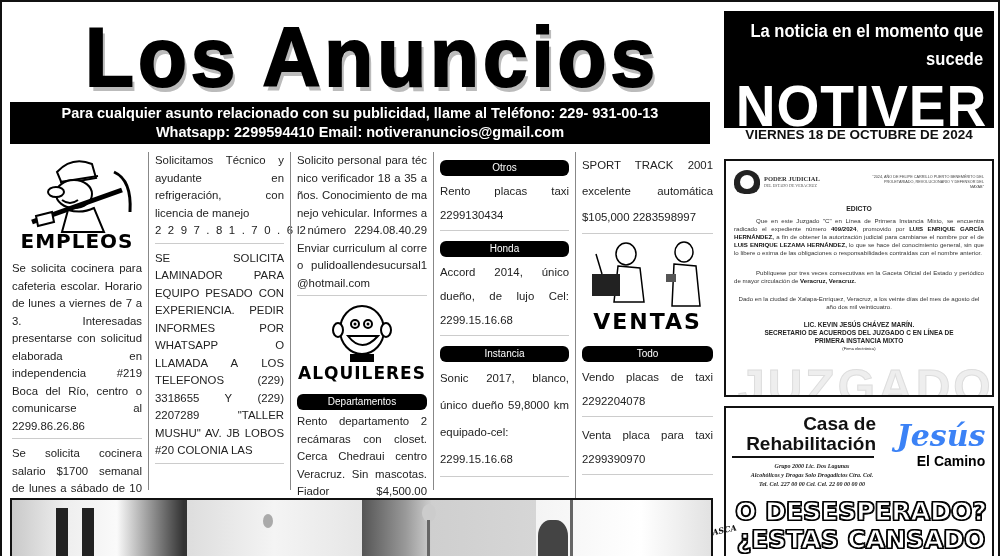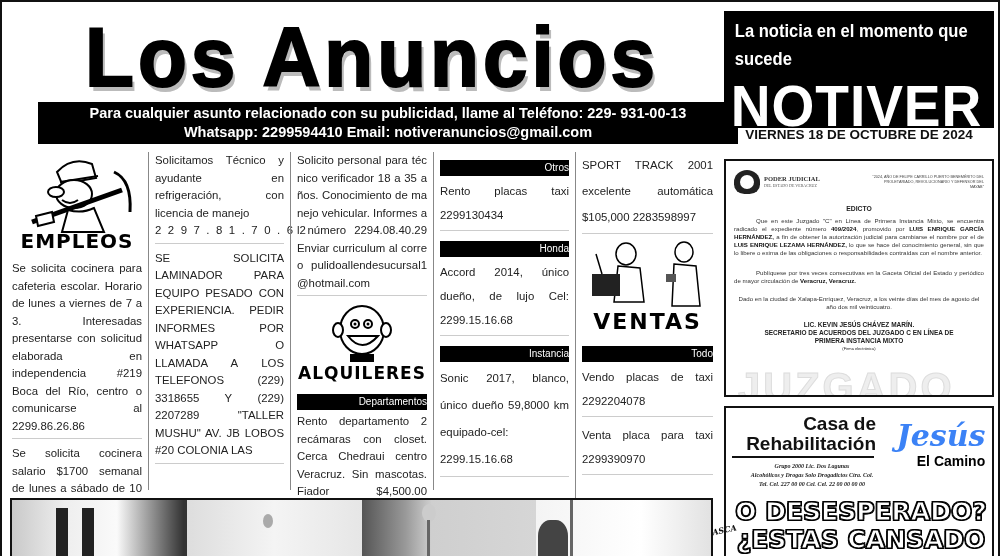--- a/index.html
+++ b/index.html
@@ -3,40 +3,40 @@
 <meta charset="utf-8">
 <style>
   * { box-sizing: border-box; margin: 0; padding: 0; }
   html, body { width: 1000px; height: 556px; overflow: hidden; background: #fff; }
   body { font-family: "Liberation Sans", sans-serif; color: #111; position: relative; }
   .page { position: absolute; left: 0; top: 0; width: 1000px; height: 556px; border: 2px solid #111; border-bottom: none; background: #fff; }
 
   
   .masthead { position: absolute; left: 40px; top: 8px; width: 660px; height: 95px; text-align: center; }
   .masthead-title { font-family: "Liberation Sans", sans-serif; font-weight: 900; font-size: 80px; line-height: 95px; letter-spacing: 4px; color: #000; text-shadow: 3px 4px 0 #bbb; transform: scaleY(1.05); -webkit-text-stroke: 2px #000; }
-  .contact-bar { position: absolute; left: 8px; top: 100px; width: 700px; height: 42px; background: #000; color: #fff; text-align: center; font-size: 14.5px; font-weight: bold; line-height: 19px; padding-top: 2px; margin-left: 28px; }
+  .contact-bar { position: absolute; left: 8px; top: 100px; width: 700px; height: 42px; background: #000; color: #fff; text-align: center; font-size: 14.5px; font-weight: bold; line-height: 19px; padding-top: 2px; }
   .contact-bar .line { display: block; }
 
-  .brand-box { position: absolute; left: 722px; top: 9px; width: 270px; height: 117px; background: #000; color: #fff; text-align: left; }
+  .brand-box { position: absolute; left: 722px; top: 9px; width: 270px; height: 117px; background: #000; color: #fff; text-align: right; }
   .brand-tagline { font-size: 18px; font-weight: bold; line-height: 28px; padding-top: 6px; transform: scaleX(0.92); }
   .brand-name { font-size: 58px; font-weight: 900; line-height: 66px; letter-spacing: 1px; transform: scaleX(0.95); }
   .date-line { position: absolute; left: 722px; top: 123px; width: 270px; text-align: center; font-size: 13.5px; font-weight: bold; line-height: 20px; }
 
   
   .col { position: absolute; top: 150px; height: 338px; border-left: 1px solid #888; padding: 0 6px; }
   .col:first-child { border-left: none; }
   .c1 { left: 4px; width: 142px; border-left: none; }
   .c2 { left: 146px; width: 142px; }
   .c3 { left: 288px; width: 143px; }
   .c4 { left: 431px; width: 142px; }
   .c5 { left: 573px; width: 144px; }
   .ad-text { font-size: 11.4px; line-height: 17.5px; text-align: justify; color: #222; }
   .ad-text.loose { line-height: 24px; }
   .ad-block { border-bottom: 1px solid #ccc; padding-bottom: 3px; margin-bottom: 6px; }
-  .cat-bar { background: #000; color: #fff; font-size: 10px; text-align: right; line-height: 16px; height: 16px; margin: 10px 0 3px; }
+  .cat-bar { background: #000; color: #fff; font-size: 10px; text-align: center; line-height: 16px; height: 16px; margin: 10px 0 3px; border-radius: 6px; }
   .spaced { letter-spacing: 6.5px; }
 
   .art { position: relative; text-align: center; }
   .art-label { font-family: "DejaVu Sans", sans-serif; font-weight: 900; color: #000; letter-spacing: 1px; }
   .art svg { display: block; margin: 0 auto; }
 
   
   .edict { position: absolute; left: 722px; top: 157px; width: 270px; height: 238px; border: 2px solid #111; padding: 6px 8px; font-size: 6.1px; line-height: 8px; color: #333; overflow: hidden; }
   .edict-head { display: flex; align-items: center; height: 30px; }
   .edict-seal { width: 26px; height: 24px; border-radius: 50% 50% 40% 40%; background: #222; position: relative; }
@@ -44,21 +44,21 @@
   .edict-org { margin-left: 4px; font-family: "Liberation Serif", serif; font-weight: bold; font-size: 6.5px; line-height: 7px; width: 80px; }
   .edict-org small { display: block; font-size: 4px; font-weight: normal; color: #555; }
   .edict-motto { margin-left: auto; width: 112px; font-size: 3.8px; line-height: 5px; text-align: right; color: #444; }
   .edict-title { text-align: center; font-weight: bold; font-size: 6.8px; margin: 8px 0 4px; color: #222; }
   .edict p { text-align: justify; margin-bottom: 7px; }
   .edict p.indent { text-indent: 22px; }
   .edict p.center { text-align: center; }
   .edict b { color: #111; }
   .edict-sign { text-align: center; font-weight: bold; font-size: 6.5px; line-height: 8px; color: #222; position: relative; z-index: 2; }
   .edict-sign small { display: block; font-weight: normal; font-size: 4px; }
-  .edict-wm { position: absolute; left: 12px; bottom: 4px; font-size: 40px; font-weight: bold; color: #eee; letter-spacing: 3px; -webkit-text-stroke: 1px #ddd; z-index: 1; }
+  .edict-wm { position: absolute; left: 12px; bottom: 4px; font-size: 48px; font-weight: bold; color: #eee; letter-spacing: 3px; -webkit-text-stroke: 1px #ddd; z-index: 1; }
 
   .rehab { position: absolute; left: 722px; top: 404px; width: 270px; height: 152px; border: 2px solid #111; border-bottom: none; padding: 4px 6px; overflow: hidden; }
   .rehab-title { position: absolute; left: 20px; top: 6px; width: 130px; text-align: right; font-weight: bold; font-size: 19px; line-height: 20px; color: #111; }
   .rehab-rule { position: absolute; left: 6px; top: 48px; width: 142px; border-top: 2px solid #111; }
   .rehab-contact { position: absolute; left: 6px; top: 54px; width: 160px; font-family: "Liberation Serif", serif; font-style: italic; font-weight: bold; font-size: 6px; line-height: 9px; text-align: center; color: #222; }
   .jesus { position: absolute; left: 160px; top: 10px; width: 110px; text-align: center; }
   .jesus-main { font-family: "DejaVu Serif", serif; font-weight: bold; font-style: italic; font-size: 30px; line-height: 36px; color: #3b82f6; }
   .jesus-sub { font-weight: bold; font-size: 14px; line-height: 14px; color: #000; margin-left: 20px; }
   .rehab-cta { position: absolute; left: 4px; top: 90px; width: 262px; text-align: center; font-family: "DejaVu Sans", sans-serif; font-weight: bold; font-size: 25px; line-height: 28px; color: #fff; -webkit-text-stroke: 1.2px #000; text-shadow: 0 0 0 #000, 1px 1px 0 #000, -1px -1px 0 #000, 1px -1px 0 #000, -1px 1px 0 #000; letter-spacing: 0px; }
 

